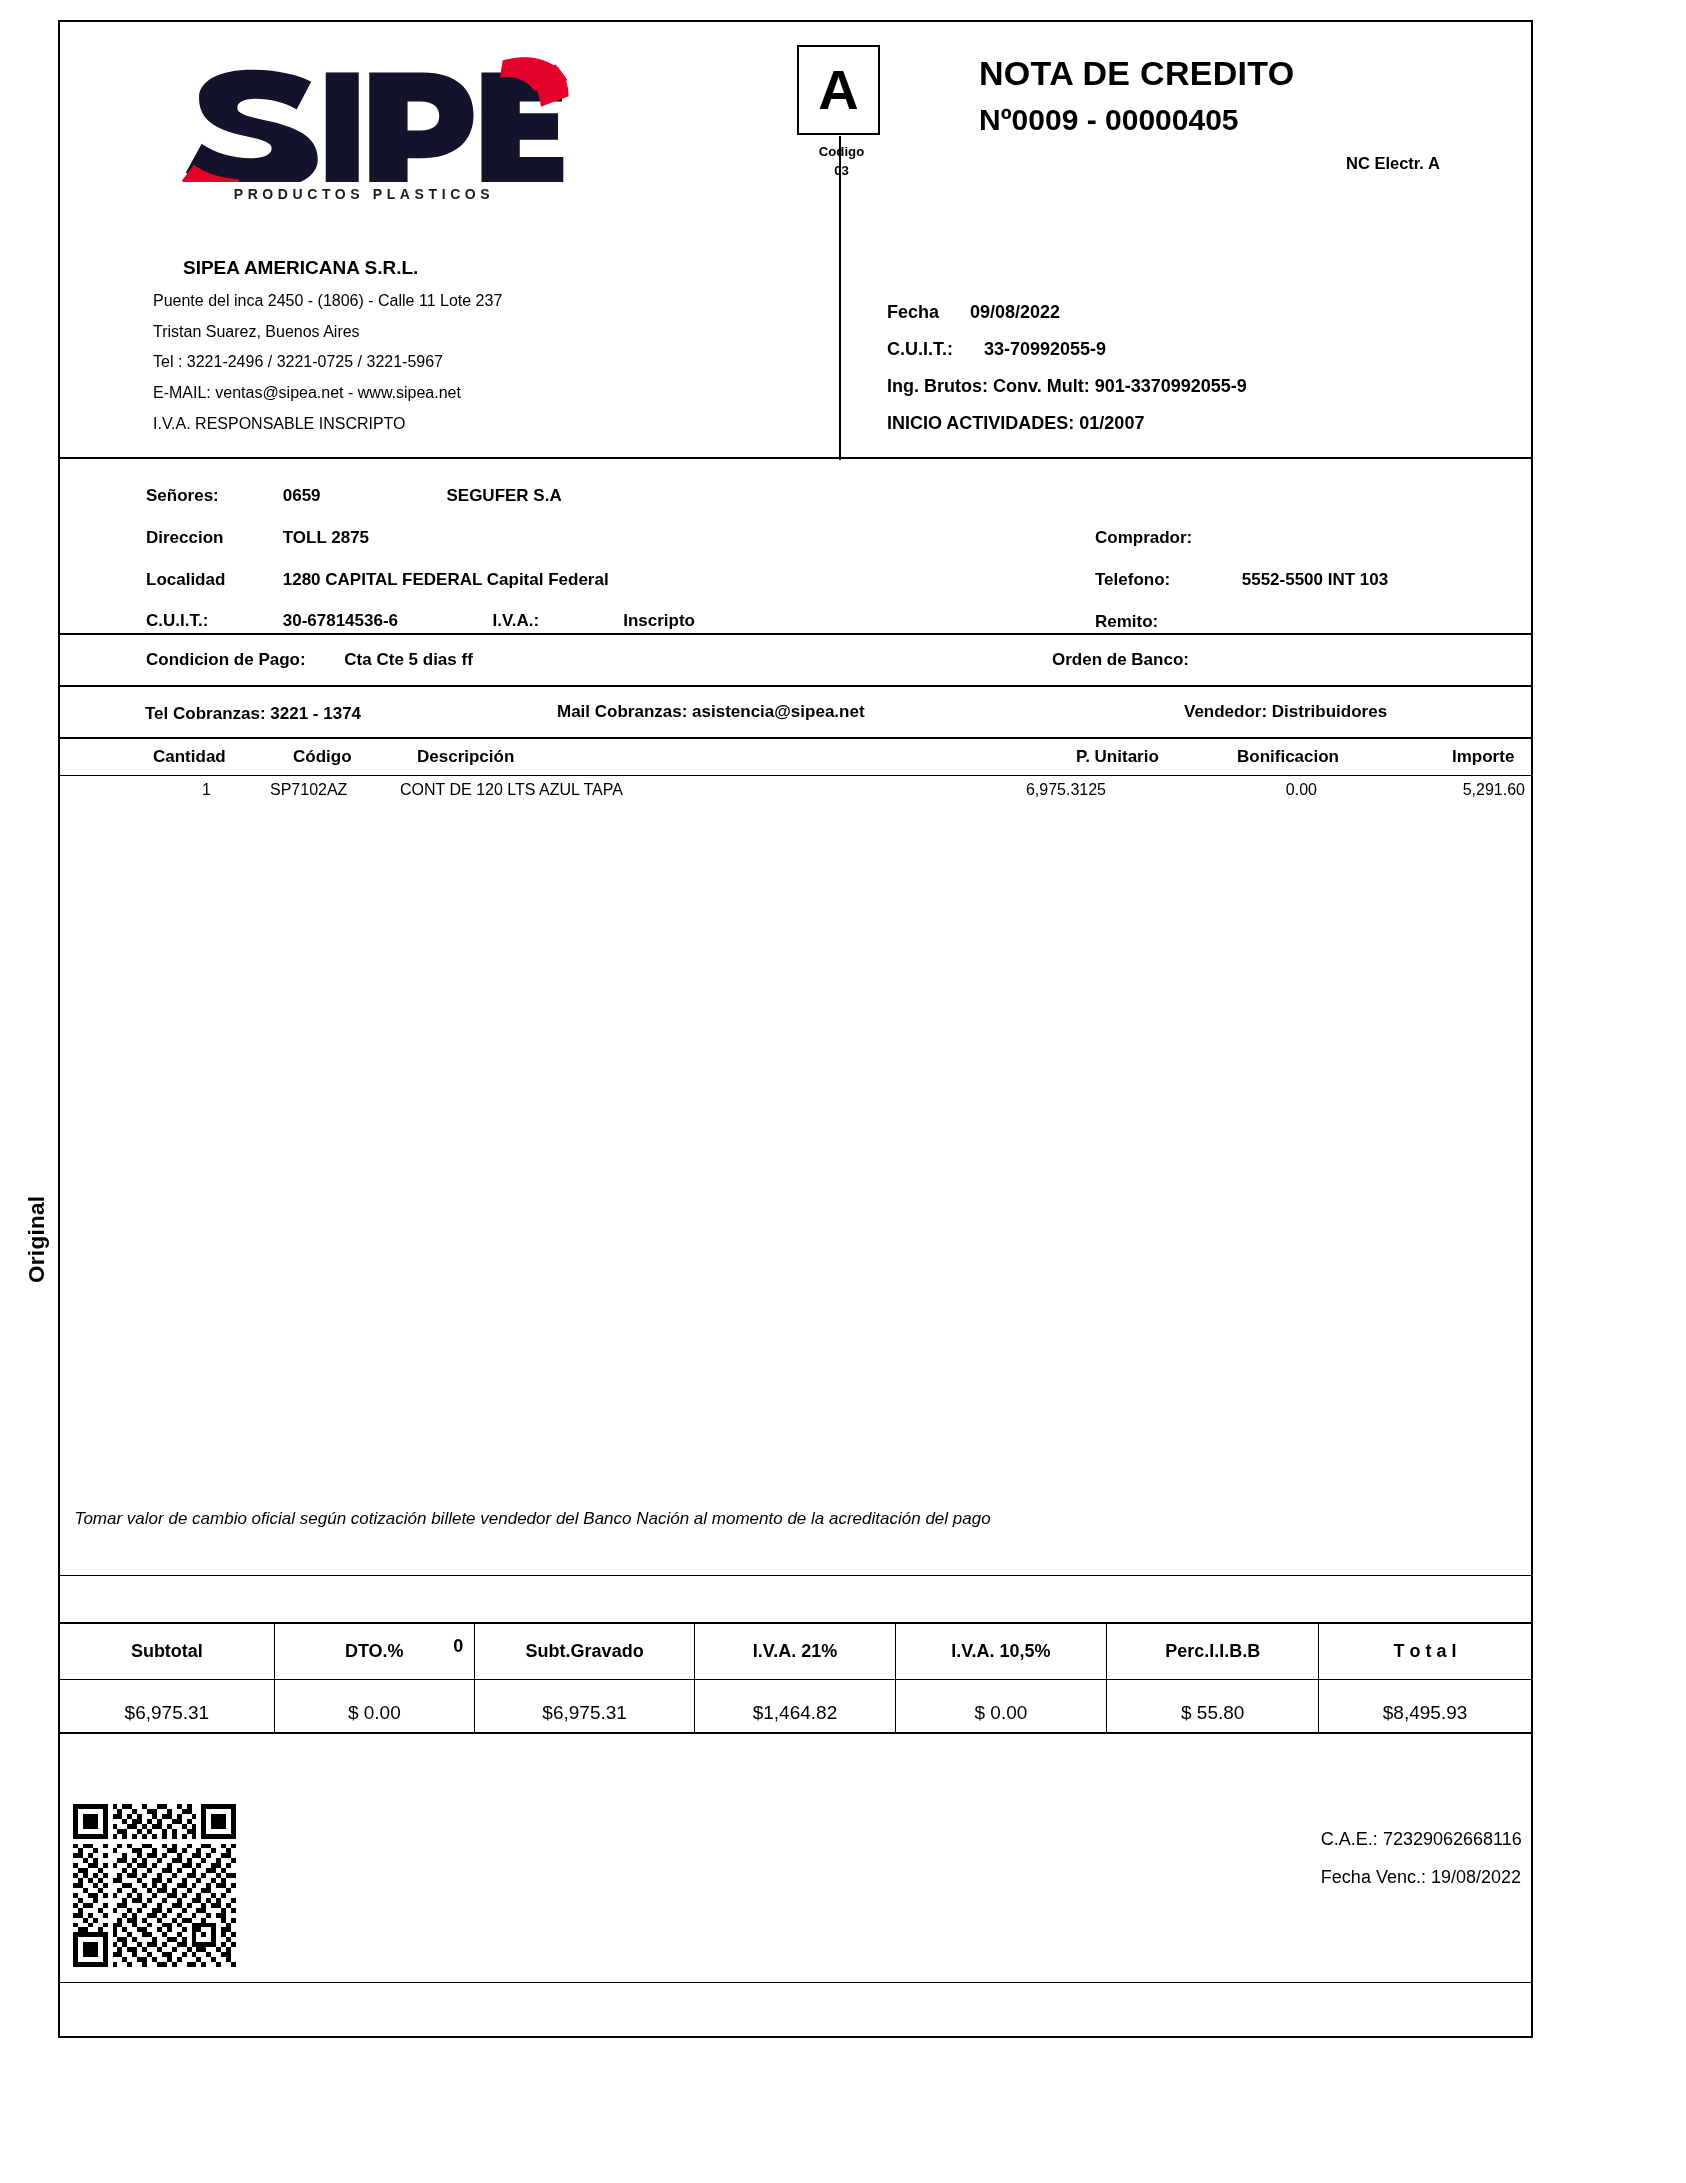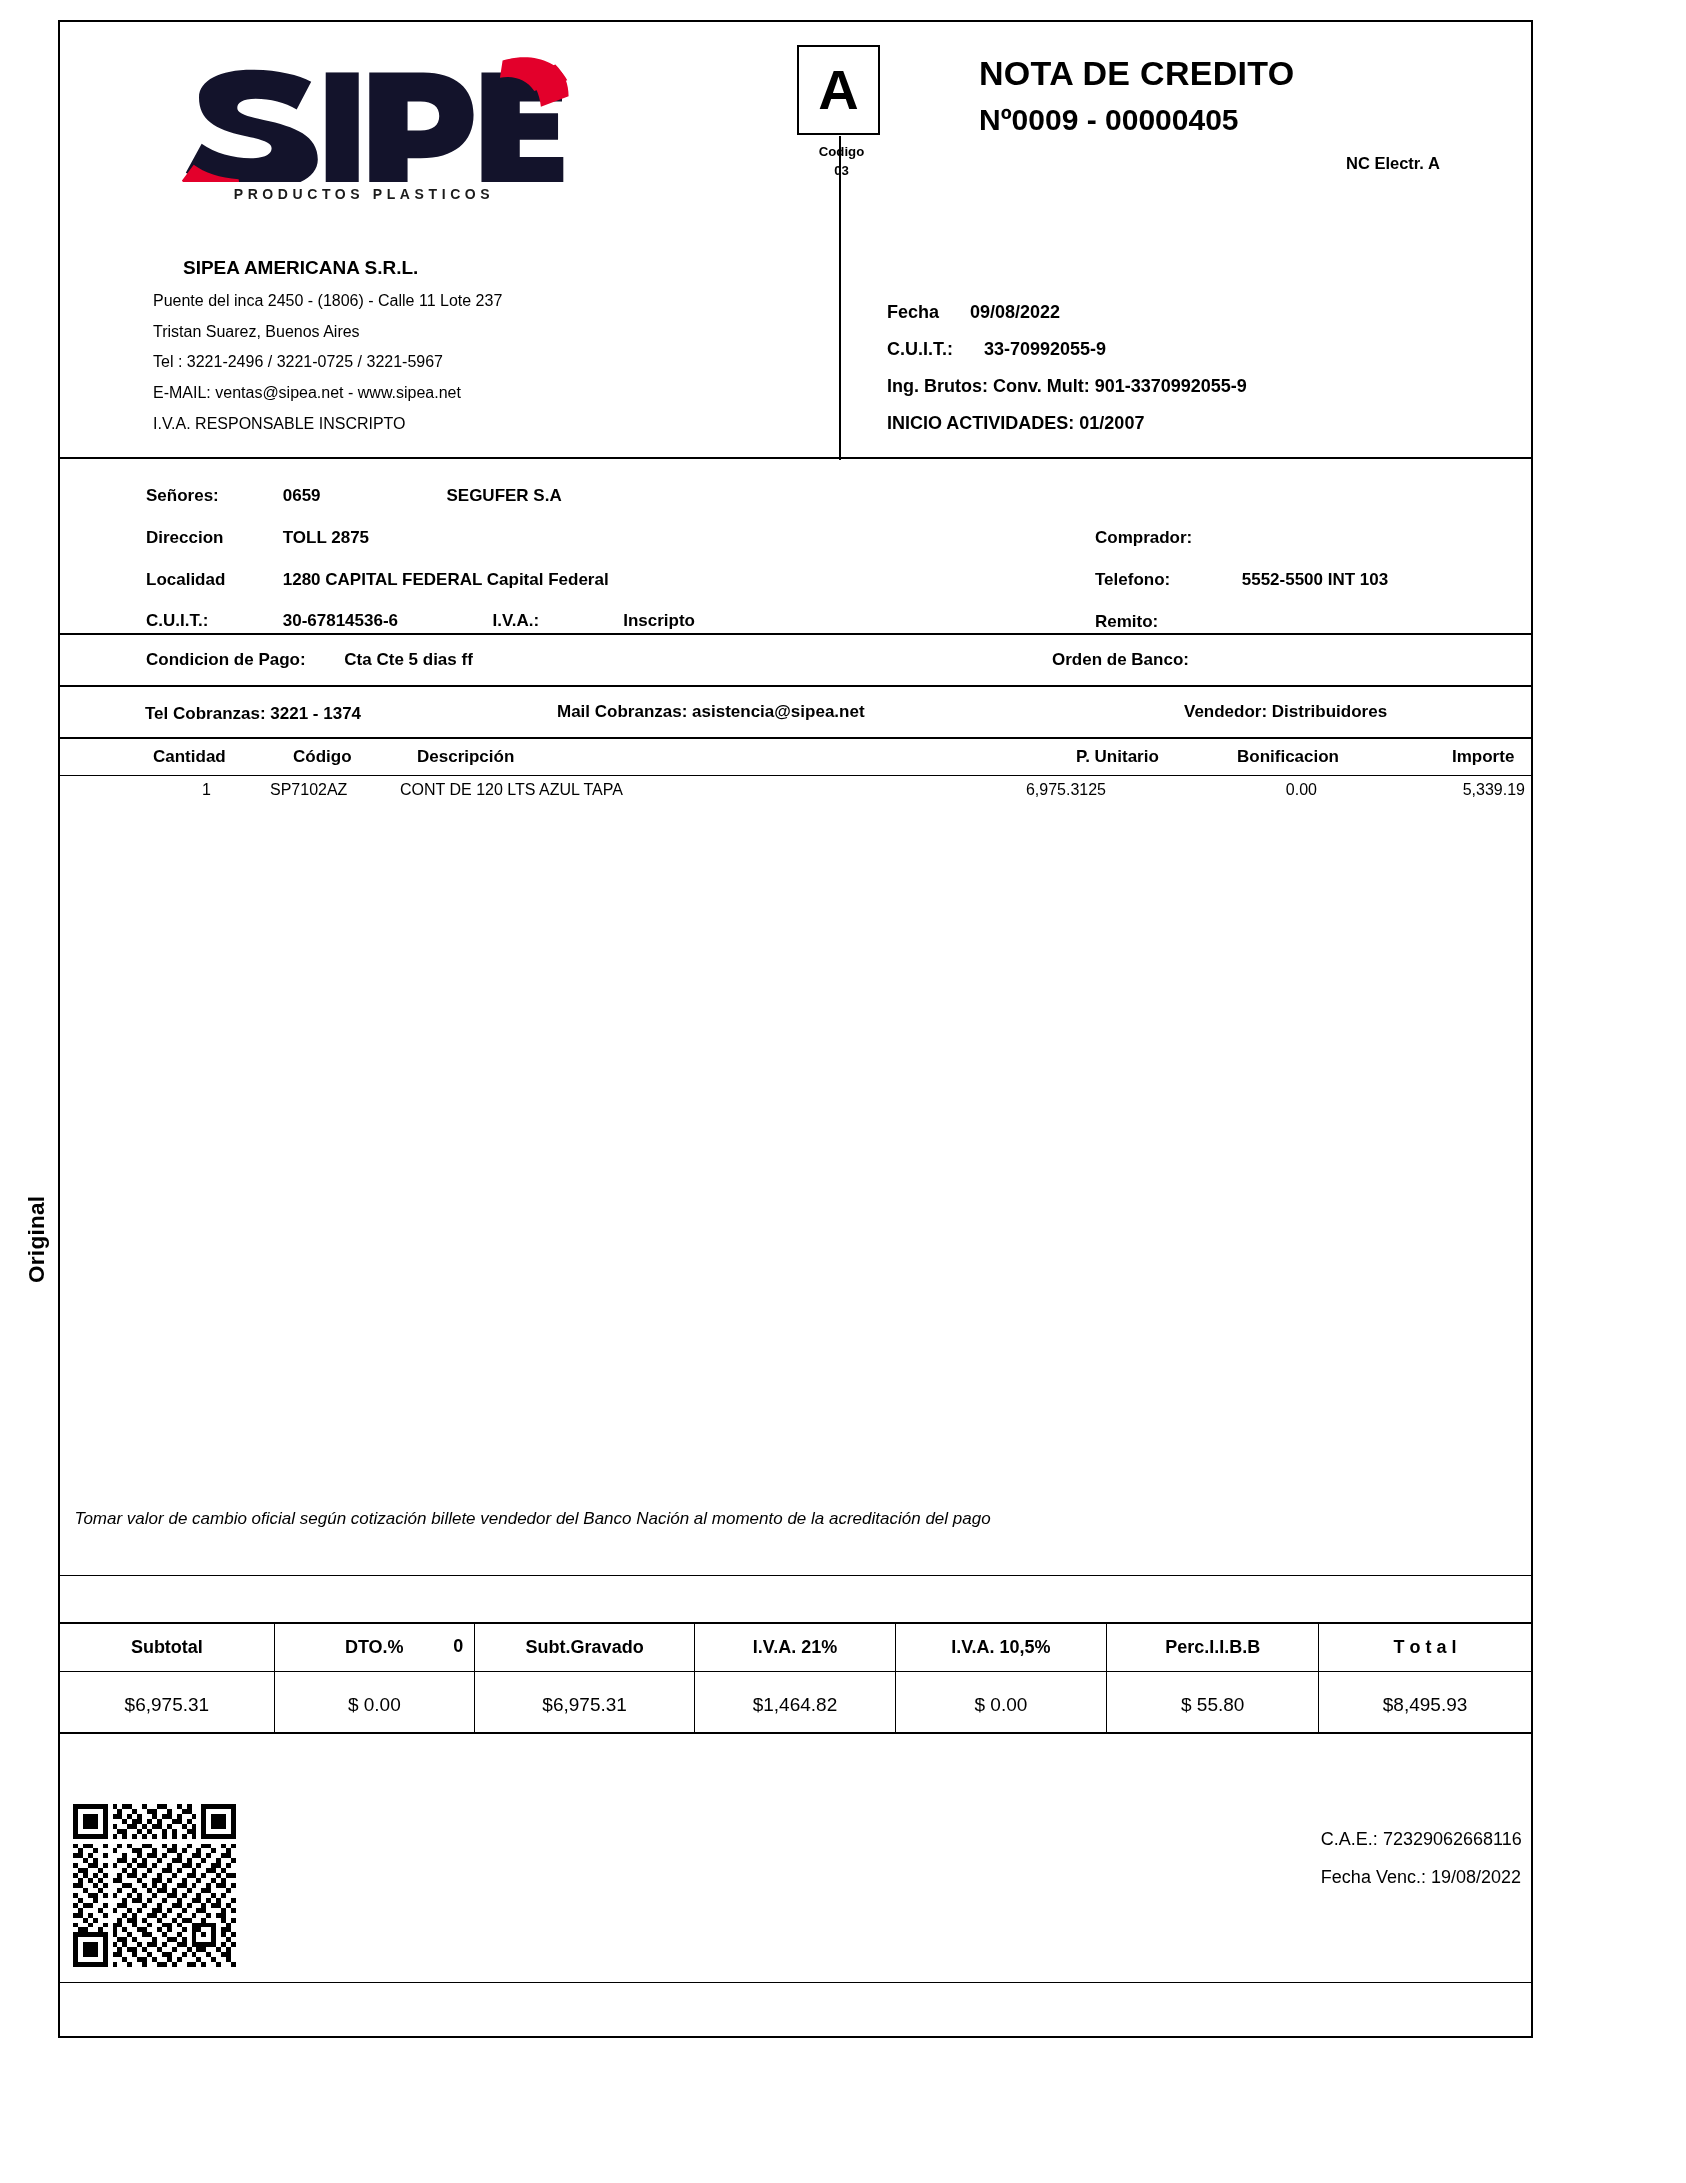--- a/index.html
+++ b/index.html
@@ -213,21 +213,21 @@
     display: flex;
     width: 100%;
     height: 100%;
   }
   .tot-cell {
     border-right: 1.3px solid #000;
     position: relative;
   }
   .tot-cell:last-child { border-right: none; }
   .tot-cell .th {
-    height: 48px;
+    height: 56px;
     display: flex; align-items: center; justify-content: center;
     font-size: 18px; font-weight: bold;
     border-bottom: 1.3px solid #000;
     position: relative;
   }
   .tot-cell .td {
     height: 65px;
     display:flex; align-items:center; justify-content:center;
     font-size: 19px;
   }
@@ -384,21 +384,21 @@
       <span class="ih-imp">Importe</span>
     </div>
 
     <div class="items-body">
       <div class="item-row">
         <span class="ir-cant">1</span>
         <span class="ir-cod">SP7102AZ</span>
         <span class="ir-desc">CONT DE 120 LTS AZUL TAPA</span>
         <span class="ir-pu">6,975.3125</span>
         <span class="ir-bon">0.00</span>
-        <span class="ir-imp">5,339.19</span>
+        <span class="ir-imp">5,291.60</span>
       </div>
     </div>
 
     <div style="position:relative;height:79px;border-bottom:1.3px solid #000;">
       <div style="position:absolute;left:14.6px;top:12px;font-size:17px;font-style:italic;">Tomar valor de cambio oficial según cotización billete vendedor del Banco Nación al momento de la acreditación del pago</div>
     </div>
 
     <div class="blank-strip"></div>
 
     <div class="totals">

